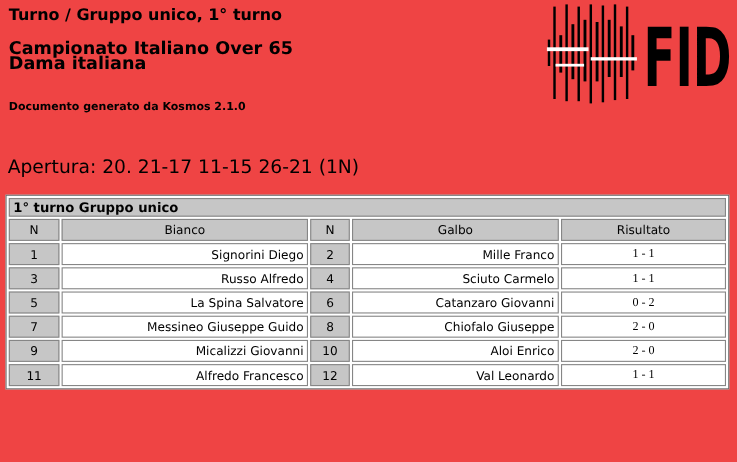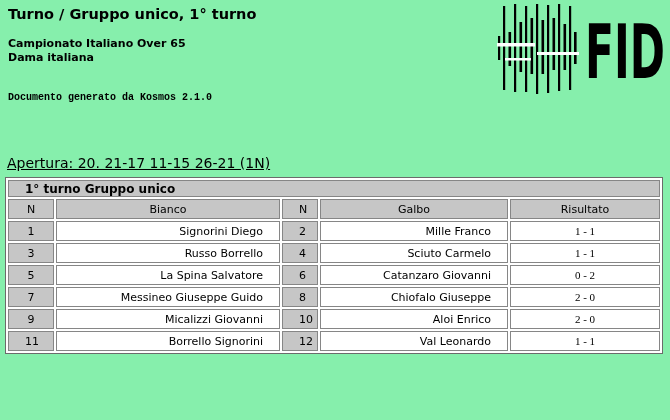--- a/index.html
+++ b/index.html
@@ -1,55 +1,55 @@
 <!DOCTYPE html>
 <html><head>
 <meta charset="utf-8">
 <style>
   html,body{margin:0;padding:0;background:#fff;}
   .page{
     position:relative;
     width:670px;height:420px;
-    background:#86efac;
+    background:#ef4444;
     font-family:"DejaVu Sans","Liberation Sans",sans-serif;
     color:#000;
     overflow:hidden;
   }
   
   .doc-title{
     position:absolute;left:8px;top:6px;
     font-size:14.5px;font-weight:bold;white-space:nowrap;
   }
   .event-block{
     position:absolute;left:8px;top:37px;
-    font-size:11px;font-weight:bold;line-height:14px;white-space:nowrap;
+    font-size:16px;font-weight:bold;line-height:14px;white-space:nowrap;
   }
   .generator{
     position:absolute;left:8px;top:92px;
-    font-size:10px;font-weight:bold;white-space:nowrap;font-family:Liberation Mono, monospace;
+    font-size:10px;font-weight:bold;white-space:nowrap;
   }
   .opening{
-    position:absolute;left:7px;top:155px;
-    font-size:14px;white-space:nowrap;text-decoration:underline;
+    position:absolute;left:7px;top:142px;
+    font-size:17px;white-space:nowrap;
   }
   
   .logo{position:absolute;left:497px;top:2px;width:170px;height:96px;}
   
   .pairings{
     position:absolute;left:5px;top:177px;
     border-collapse:separate;border-spacing:2px;
     border:1px solid #6b6b6b;
     background:#ffffff;
     table-layout:fixed;
     width:658px;
   }
   .pairings td,.pairings th{
     border:1px solid #868686;
     font-size:11px;font-weight:normal;
-    padding:0 16px;height:20px;
+    padding:0 3px;height:20px;
     overflow:hidden;white-space:nowrap;
     box-sizing:border-box;
   }
   .title-cell{
     background:#c6c6c6;
     font-weight:bold !important;font-size:12px !important;
     height:17px !important;text-align:left;padding-left:6px;
   }
   .hdr{background:#c6c6c6;}
   .num{background:#c6c6c6;text-align:center;}
@@ -125,21 +125,21 @@
     <tbody>
         <tr>
     <td class="num">1</td>
     <td class="name">Signorini Diego</td>
     <td class="num">2</td>
     <td class="name">Mille Franco</td>
     <td class="result">1 - 1</td>
   </tr>
         <tr>
     <td class="num">3</td>
-    <td class="name">Russo Borrello</td>
+    <td class="name">Russo Alfredo</td>
     <td class="num">4</td>
     <td class="name">Sciuto Carmelo</td>
     <td class="result">1 - 1</td>
   </tr>
         <tr>
     <td class="num">5</td>
     <td class="name">La Spina Salvatore</td>
     <td class="num">6</td>
     <td class="name">Catanzaro Giovanni</td>
     <td class="result">0 - 2</td>
@@ -153,21 +153,21 @@
   </tr>
         <tr>
     <td class="num">9</td>
     <td class="name">Micalizzi Giovanni</td>
     <td class="num">10</td>
     <td class="name">Aloi Enrico</td>
     <td class="result">2 - 0</td>
   </tr>
         <tr>
     <td class="num">11</td>
-    <td class="name">Borrello Signorini</td>
+    <td class="name">Alfredo Francesco</td>
     <td class="num">12</td>
     <td class="name">Val Leonardo</td>
     <td class="result">1 - 1</td>
   </tr>
       </tbody>
   </table>
 
 </div>
 
 </body></html>

